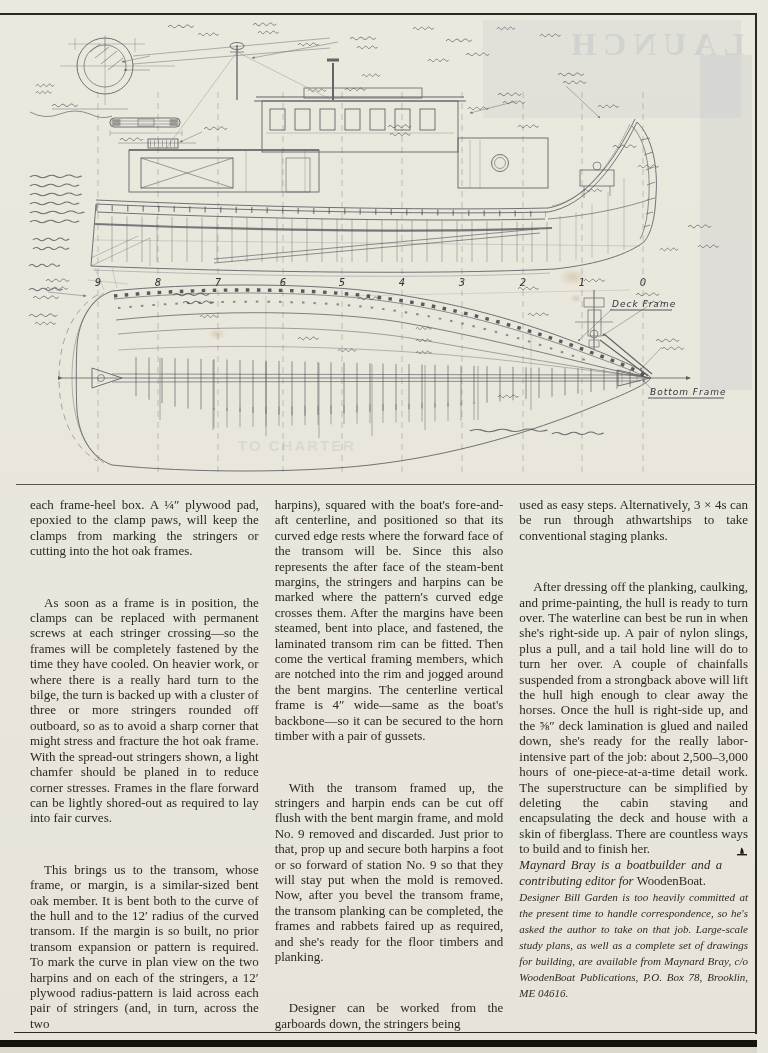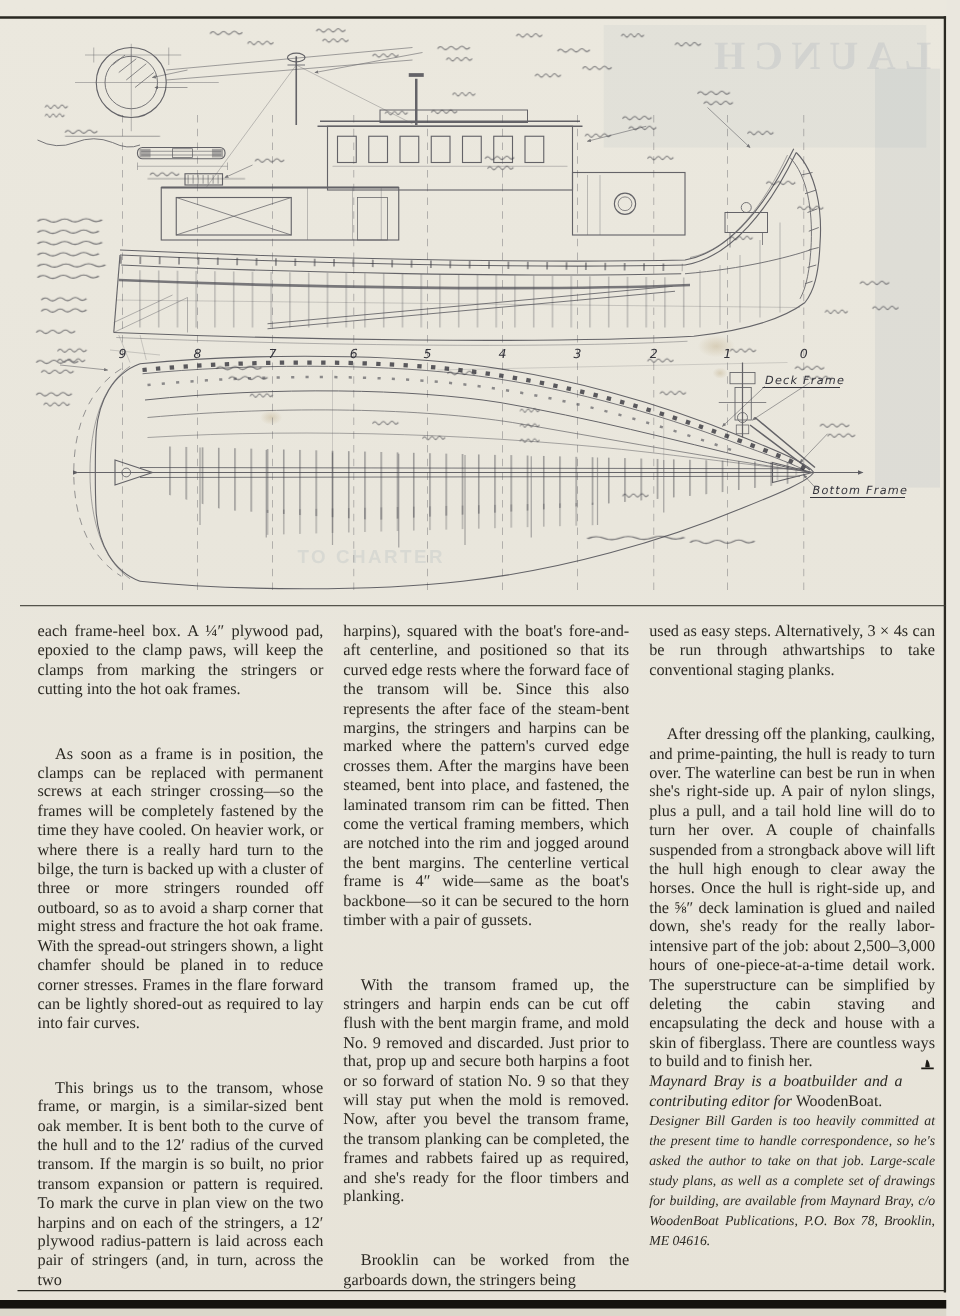--- a/index.html
+++ b/index.html
@@ -302,21 +302,21 @@
 
   <div class="columns">
     <div class="col">
       <p>each frame-heel box. A ¼″ plywood pad, epoxied to the clamp paws, will keep the clamps from marking the stringers or cutting into the hot oak frames.</p>
       <p class="ind">As soon as a frame is in position, the clamps can be replaced with permanent screws at each stringer crossing—so the frames will be completely fastened by the time they have cooled. On heavier work, or where there is a really hard turn to the bilge, the turn is backed up with a cluster of three or more stringers rounded off outboard, so as to avoid a sharp corner that might stress and fracture the hot oak frame. With the spread-out stringers shown, a light chamfer should be planed in to reduce corner stresses. Frames in the flare forward can be lightly shored-out as required to lay into fair curves.</p>
       <p class="ind">This brings us to the transom, whose frame, or margin, is a similar-sized bent oak member. It is bent both to the curve of the hull and to the 12′ radius of the curved transom. If the margin is so built, no prior transom expansion or pattern is required. To mark the curve in plan view on the two harpins and on each of the stringers, a 12′ plywood radius-pattern is laid across each pair of stringers (and, in turn, across the two</p>
     </div>
     <div class="col">
       <p>harpins), squared with the boat's fore-and-aft centerline, and positioned so that its curved edge rests where the forward face of the transom will be. Since this also represents the after face of the steam-bent margins, the stringers and harpins can be marked where the pattern's curved edge crosses them. After the margins have been steamed, bent into place, and fastened, the laminated transom rim can be fitted. Then come the vertical framing members, which are notched into the rim and jogged around the bent margins. The centerline vertical frame is 4″ wide—same as the boat's backbone—so it can be secured to the horn timber with a pair of gussets.</p>
       <p class="ind">With the transom framed up, the stringers and harpin ends can be cut off flush with the bent margin frame, and mold No. 9 removed and discarded. Just prior to that, prop up and secure both harpins a foot or so forward of station No. 9 so that they will stay put when the mold is removed. Now, after you bevel the transom frame, the transom planking can be completed, the frames and rabbets faired up as required, and she's ready for the floor timbers and planking.</p>
-      <p class="ind">Brooklin can be worked from the garboards down, the stringers being</p>
+      <p class="ind">Designer can be worked from the garboards down, the stringers being</p>
     </div>
     <div class="col">
       <p>used as easy steps. Alternatively, 3 × 4s can be run through athwartships to take conventional staging planks.</p>
       <p class="ind"><span>After dressing off the planking, caulking, and prime-painting, the hull is ready to turn over. The waterline can best be run in when she's right-side up. A pair of nylon slings, plus a pull, and a tail hold line will do to turn her over. A couple of chainfalls suspended from a strongback above will lift the hull high enough to clear away the horses. Once the hull is right-side up, and the ⅝″ deck lamination is glued and nailed down, she's ready for the really labor-intensive part of the job: about 2,500–3,000 hours of one-piece-at-a-time detail work. The superstructure can be simplified by deleting the cabin staving and encapsulating the deck and house with a skin of fiberglass. There are countless ways to build and to finish her.</span>
         <span class="endmark"><svg width="12" height="11" viewBox="0 0 12 11">
               <g fill="#1c1a16">
                 <rect x="1" y="9" width="10" height="1.4"></rect>
                 <path d="M4.2 8.8c0-2.2.6-3.4.9-5.6.1-.6.5-.6.9-.2 1.2 1.3 1.8 3.6 1.8 5.8z"></path>
               </g>
             </svg></span>

